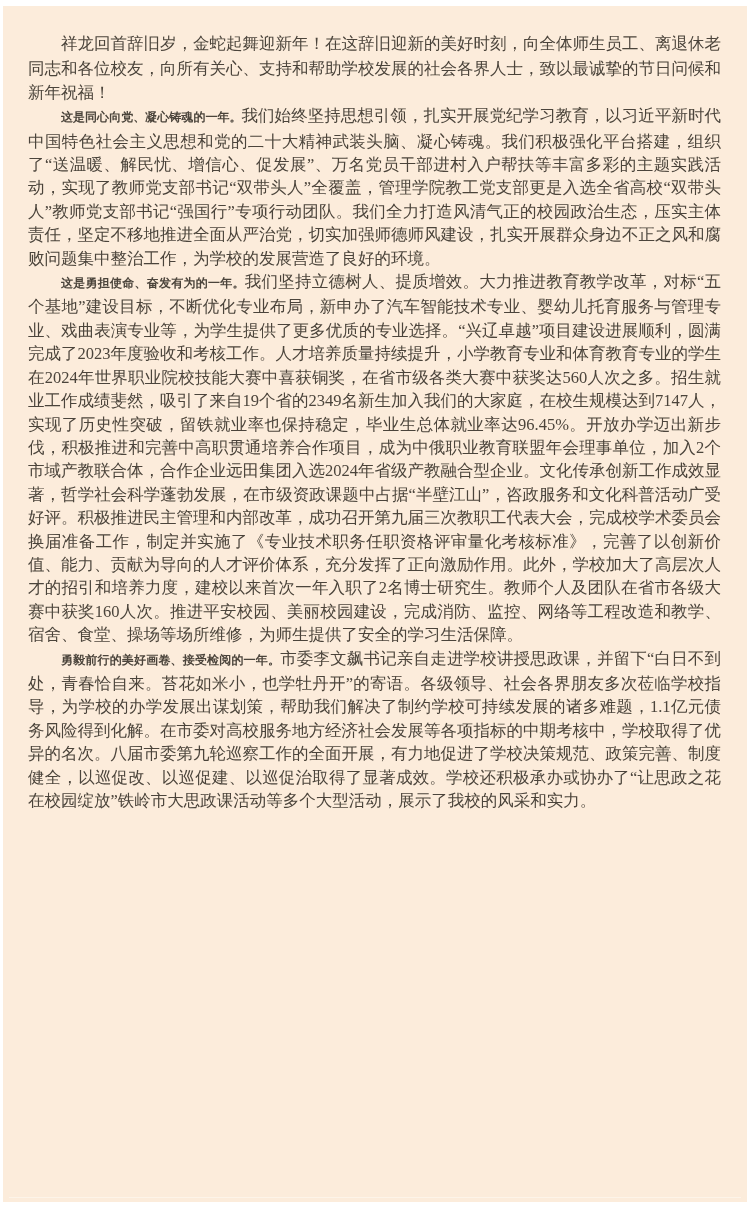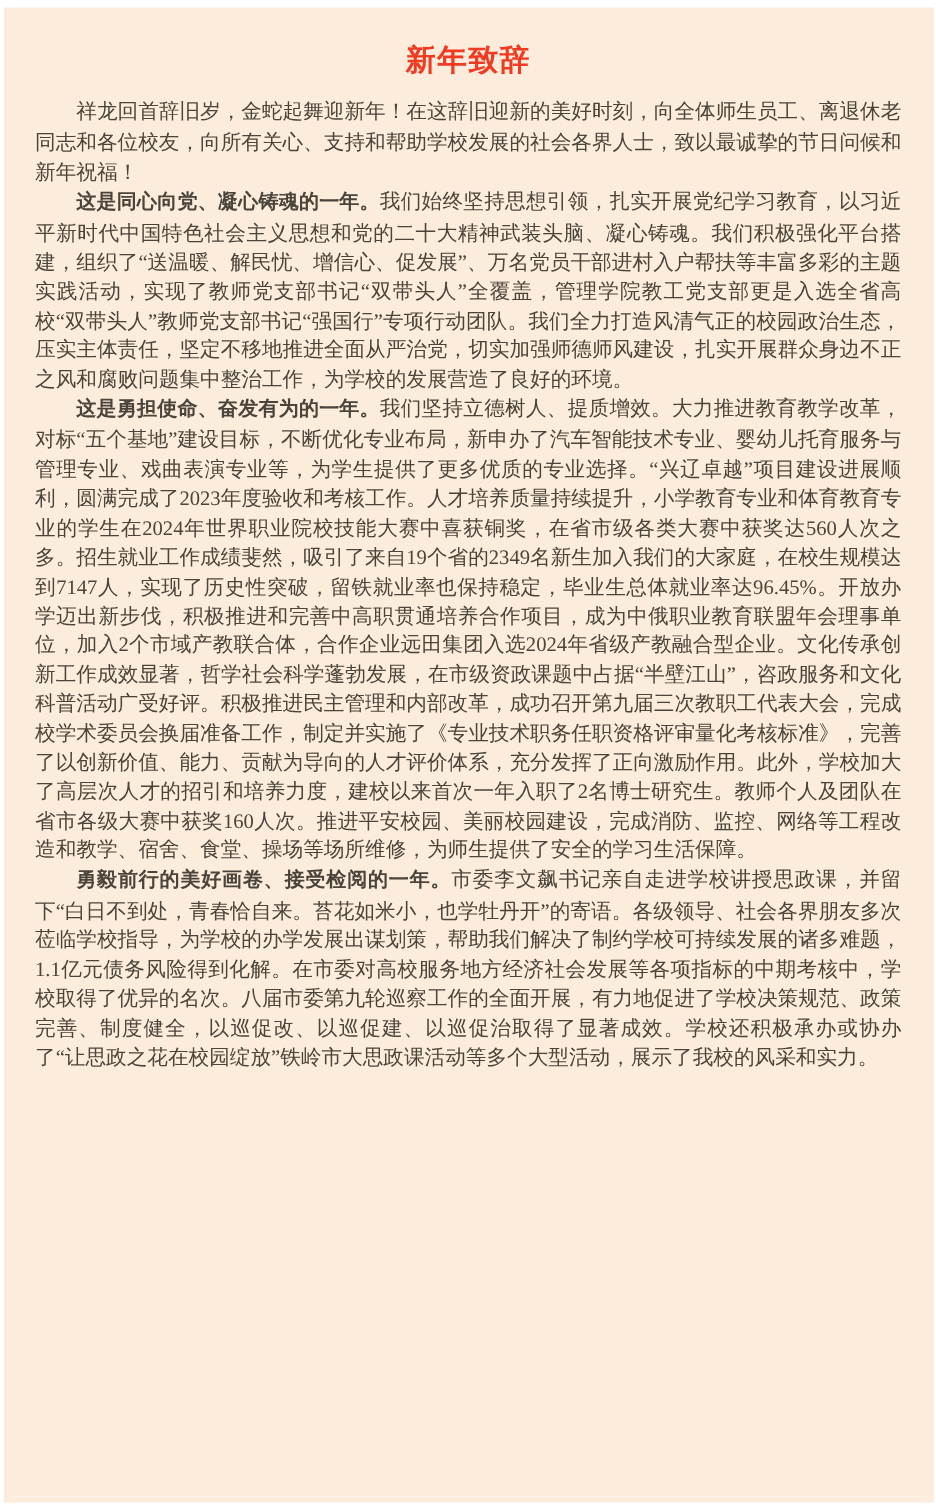--- a/index.html
+++ b/index.html
@@ -50,30 +50,29 @@
   .doc-body p {
     margin: 0;
     text-indent: 2em;
     font-size: 16.5px;
     line-height: 23.4px;
     text-align: justify;
     color: var(--text-color);
   }
   .doc-body p strong {
     font-weight: 700;
-    font-family: Liberation Mono, monospace;
-    font-size: 16px;
+    font-family: Liberation Serif, serif;
+    font-size: 12px;
   }
 </style>
 </head>
 <body>
 
 <div class="panel">
 
-  <h1 class="doc-title">新年致辞</h1>
 
   <div class="doc-body">
 
     <p><strong></strong><span>祥龙回首辞旧岁，金蛇起舞迎新年！在这辞旧迎新的美好时刻，向全体师生员工、离退休老同志和各位校友，向所有关心、支持和帮助学校发展的社会各界人士，致以最诚挚的节日问候和新年祝福！</span></p>
 
 
     <p><strong>这是同心向党、凝心铸魂的一年。</strong><span>我们始终坚持思想引领，扎实开展党纪学习教育，以习近平新时代中国特色社会主义思想和党的二十大精神武装头脑、凝心铸魂。我们积极强化平台搭建，组织了“送温暖、解民忧、增信心、促发展”、万名党员干部进村入户帮扶等丰富多彩的主题实践活动，实现了教师党支部书记“双带头人”全覆盖，管理学院教工党支部更是入选全省高校“双带头人”教师党支部书记“强国行”专项行动团队。我们全力打造风清气正的校园政治生态，压实主体责任，坚定不移地推进全面从严治党，切实加强师德师风建设，扎实开展群众身边不正之风和腐败问题集中整治工作，为学校的发展营造了良好的环境。</span></p>
 
     <p><strong>这是勇担使命、奋发有为的一年。</strong><span>我们坚持立德树人、提质增效。大力推进教育教学改革，对标“五个基地”建设目标，不断优化专业布局，新申办了汽车智能技术专业、婴幼儿托育服务与管理专业、戏曲表演专业等，为学生提供了更多优质的专业选择。“兴辽卓越”项目建设进展顺利，圆满完成了2023年度验收和考核工作。人才培养质量持续提升，小学教育专业和体育教育专业的学生在2024年世界职业院校技能大赛中喜获铜奖，在省市级各类大赛中获奖达560人次之多。招生就业工作成绩斐然，吸引了来自19个省的2349名新生加入我们的大家庭，在校生规模达到7147人，实现了历史性突破，留铁就业率也保持稳定，毕业生总体就业率达96.45%。开放办学迈出新步伐，积极推进和完善中高职贯通培养合作项目，成为中俄职业教育联盟年会理事单位，加入2个市域产教联合体，合作企业远田集团入选2024年省级产教融合型企业。文化传承创新工作成效显著，哲学社会科学蓬勃发展，在市级资政课题中占据“半壁江山”，咨政服务和文化科普活动广受好评。积极推进民主管理和内部改革，成功召开第九届三次教职工代表大会，完成校学术委员会换届准备工作，制定并实施了《专业技术职务任职资格评审量化考核标准》，完善了以创新价值、能力、贡献为导向的人才评价体系，充分发挥了正向激励作用。此外，学校加大了高层次人才的招引和培养力度，建校以来首次一年入职了2名博士研究生。教师个人及团队在省市各级大赛中获奖160人次。推进平安校园、美丽校园建设，完成消防、监控、网络等工程改造和教学、宿舍、食堂、操场等场所维修，为师生提供了安全的学习生活保障。</span></p>
 

